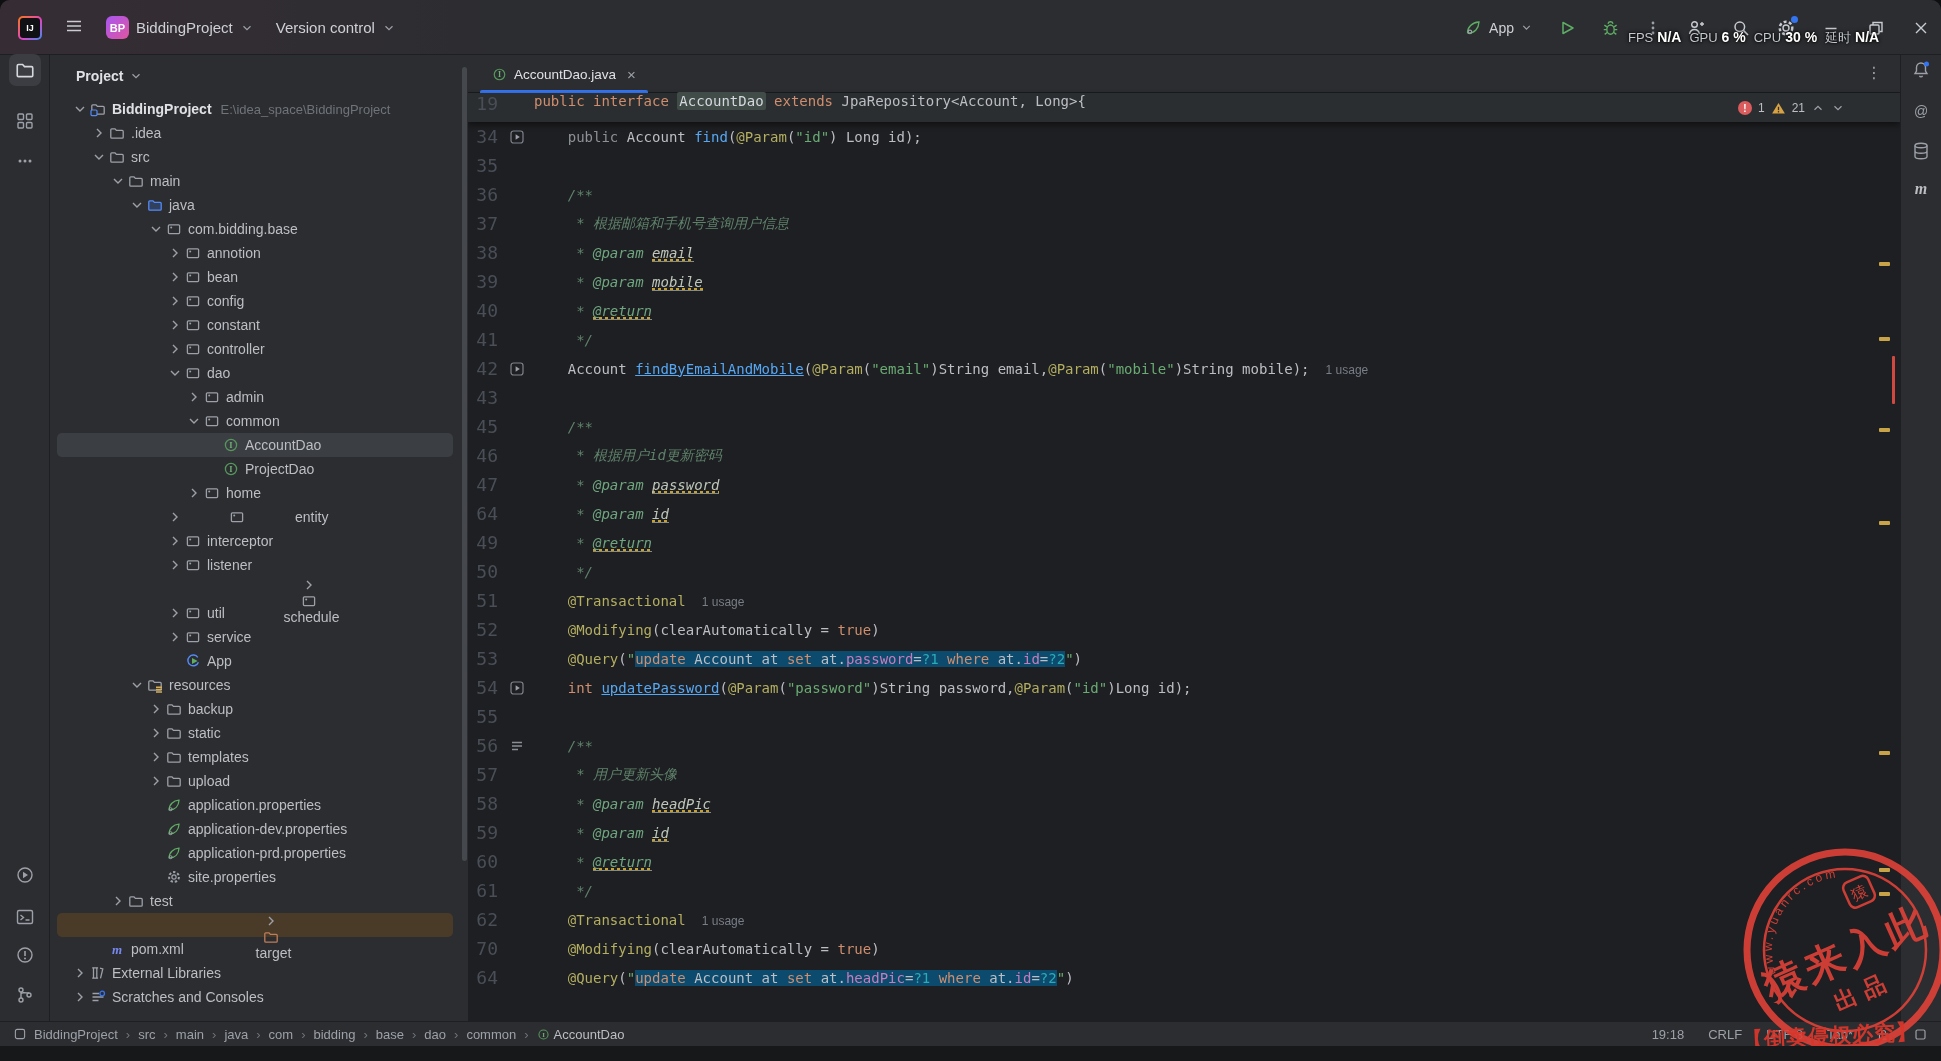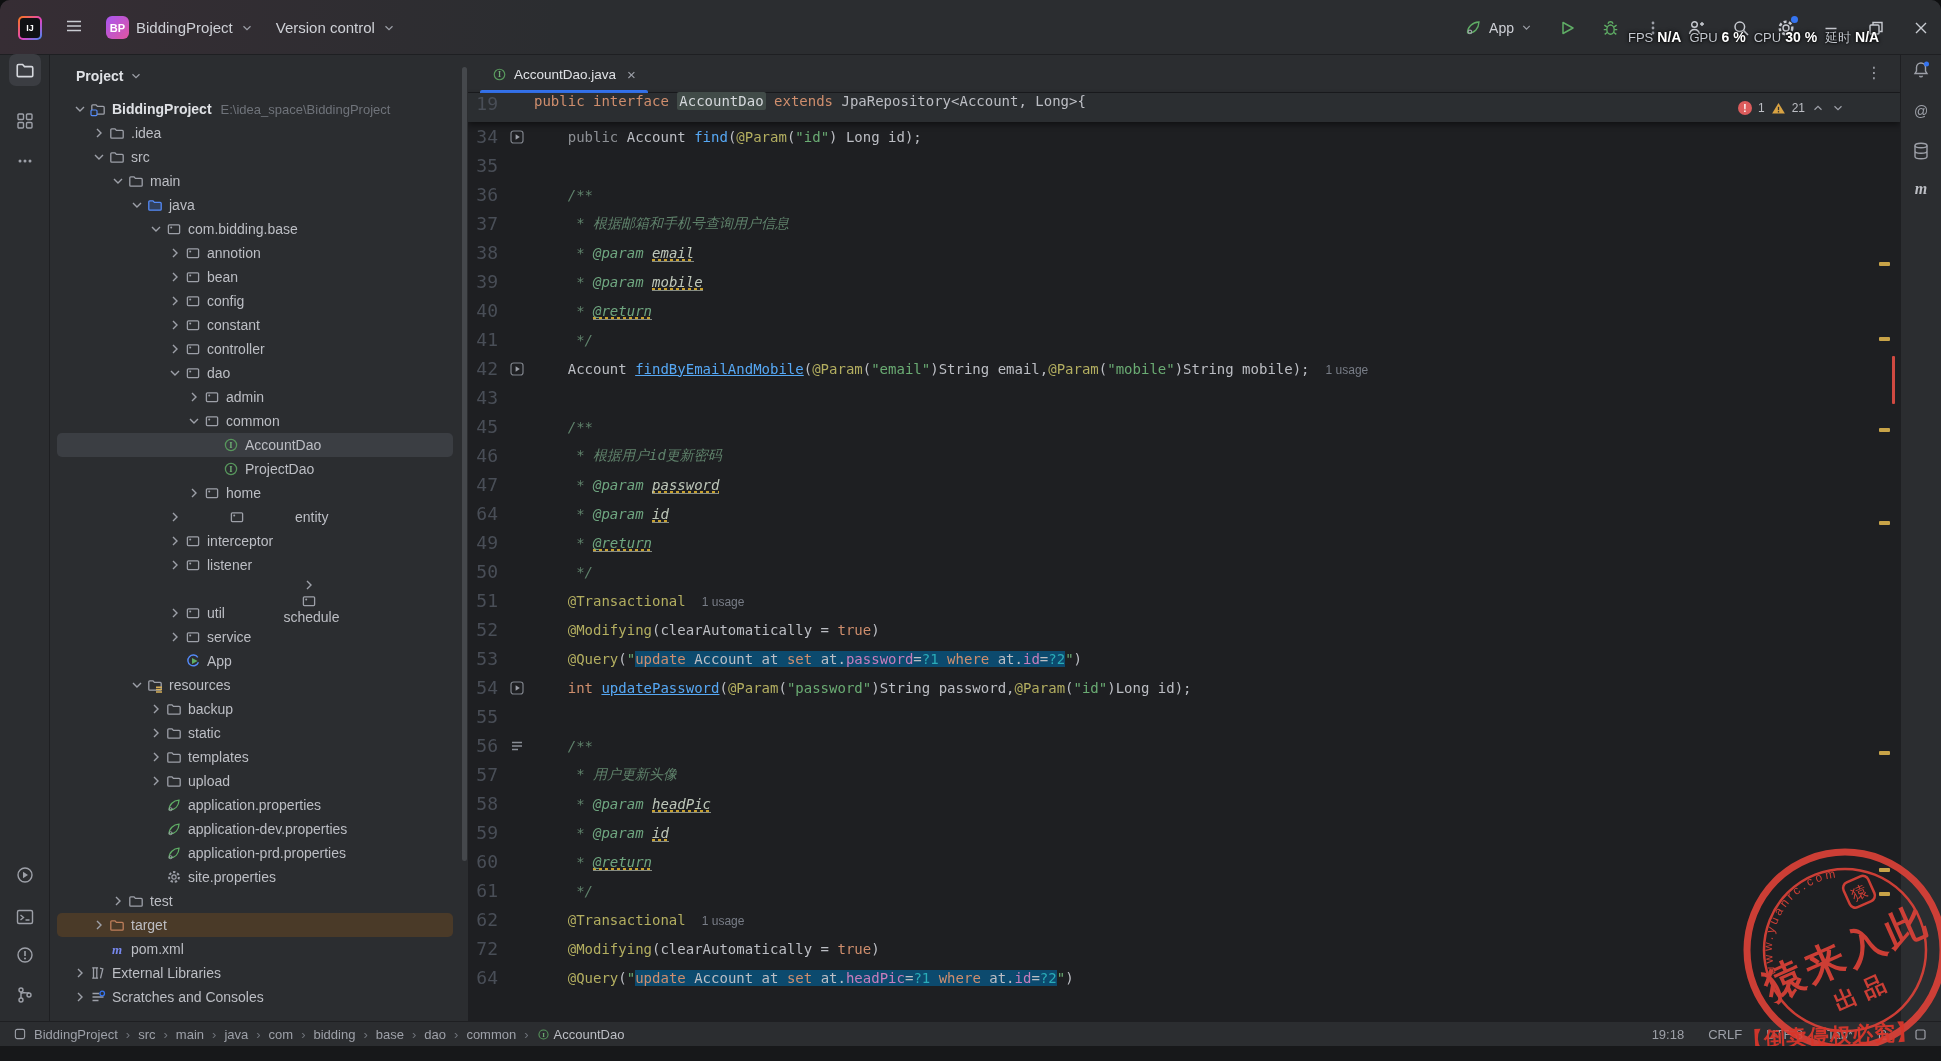--- a/index.html
+++ b/index.html
@@ -744,21 +744,21 @@
               <path d="M6 4l4 4-4 4" fill="none" stroke="#9DA0A8" stroke-width="1.4"></path>
             </svg>
           </span>
           <span class="ti">
             <svg width="16" height="16" viewBox="0 0 16 16">
               <path d="M1.8 4.8c0-.6.4-1 1-1h3.2l1.4 1.6h5.8c.6 0 1 .4 1 1v5.8c0 .6-.4 1-1 1H2.8c-.6 0-1-.4-1-1z" fill="none" stroke="#9DA0A8" stroke-width="1.3"></path>
             </svg>
           </span>
           <span class="tl">test</span>
         </div>
-        <div class="trow sel-brown" style="padding-left: 32px;">
+        <div class="trow sel-brown" style="padding-left: 32px; flex-direction: column;">
           <span class="arrow">
             <svg width="16" height="16" viewBox="0 0 16 16">
               <path d="M6 4l4 4-4 4" fill="none" stroke="#9DA0A8" stroke-width="1.4"></path>
             </svg>
           </span>
           <span class="ti">
             <svg width="16" height="16" viewBox="0 0 16 16">
               <path d="M1.8 4.8c0-.6.4-1 1-1h3.2l1.4 1.6h5.8c.6 0 1 .4 1 1v5.8c0 .6-.4 1-1 1H2.8c-.6 0-1-.4-1-1z" fill="none" stroke="#BE7E5A" stroke-width="1.3"></path>
             </svg>
           </span>
@@ -1001,21 +1001,21 @@
           <span class="ln">61</span>
           <span class="gi"></span>
           <span class="ct"><span class="tk-c">     */</span></span>
         </div>
         <div class="cl">
           <span class="ln">62</span>
           <span class="gi"></span>
           <span class="ct"><span class="tk-p">    </span><span class="tk-a">@Transactional</span><span class="inlay">1 usage</span></span>
         </div>
         <div class="cl">
-          <span class="ln">72</span>
+          <span class="ln">70</span>
           <span class="gi"></span>
           <span class="ct"><span class="tk-p">    </span><span class="tk-a">@Modifying</span><span class="tk-p">(clearAutomatically </span><span class="tk-p">= </span><span class="tk-k">true</span><span class="tk-p">)</span></span>
         </div>
         <div class="cl">
           <span class="ln">64</span>
           <span class="gi"></span>
           <span class="ct"><span class="tk-p">    </span><span class="tk-a">@Query</span><span class="tk-p">(</span><span class="tk-s">"</span><span class="tk-k inj">update </span><span class="tk-p inj">Account at </span><span class="tk-k inj">set </span><span class="tk-p inj">at.</span><span class="tk-f inj">headPic</span><span class="tk-p inj">=</span><span class="tk-n inj">?1 </span><span class="tk-k inj">where </span><span class="tk-p inj">at.</span><span class="tk-f inj">id</span><span class="tk-p inj">=</span><span class="tk-n inj">?2</span><span class="tk-s">"</span><span class="tk-p">)</span></span>
         </div>
       </div>
     <div class="stripe-marks" id="marks">

